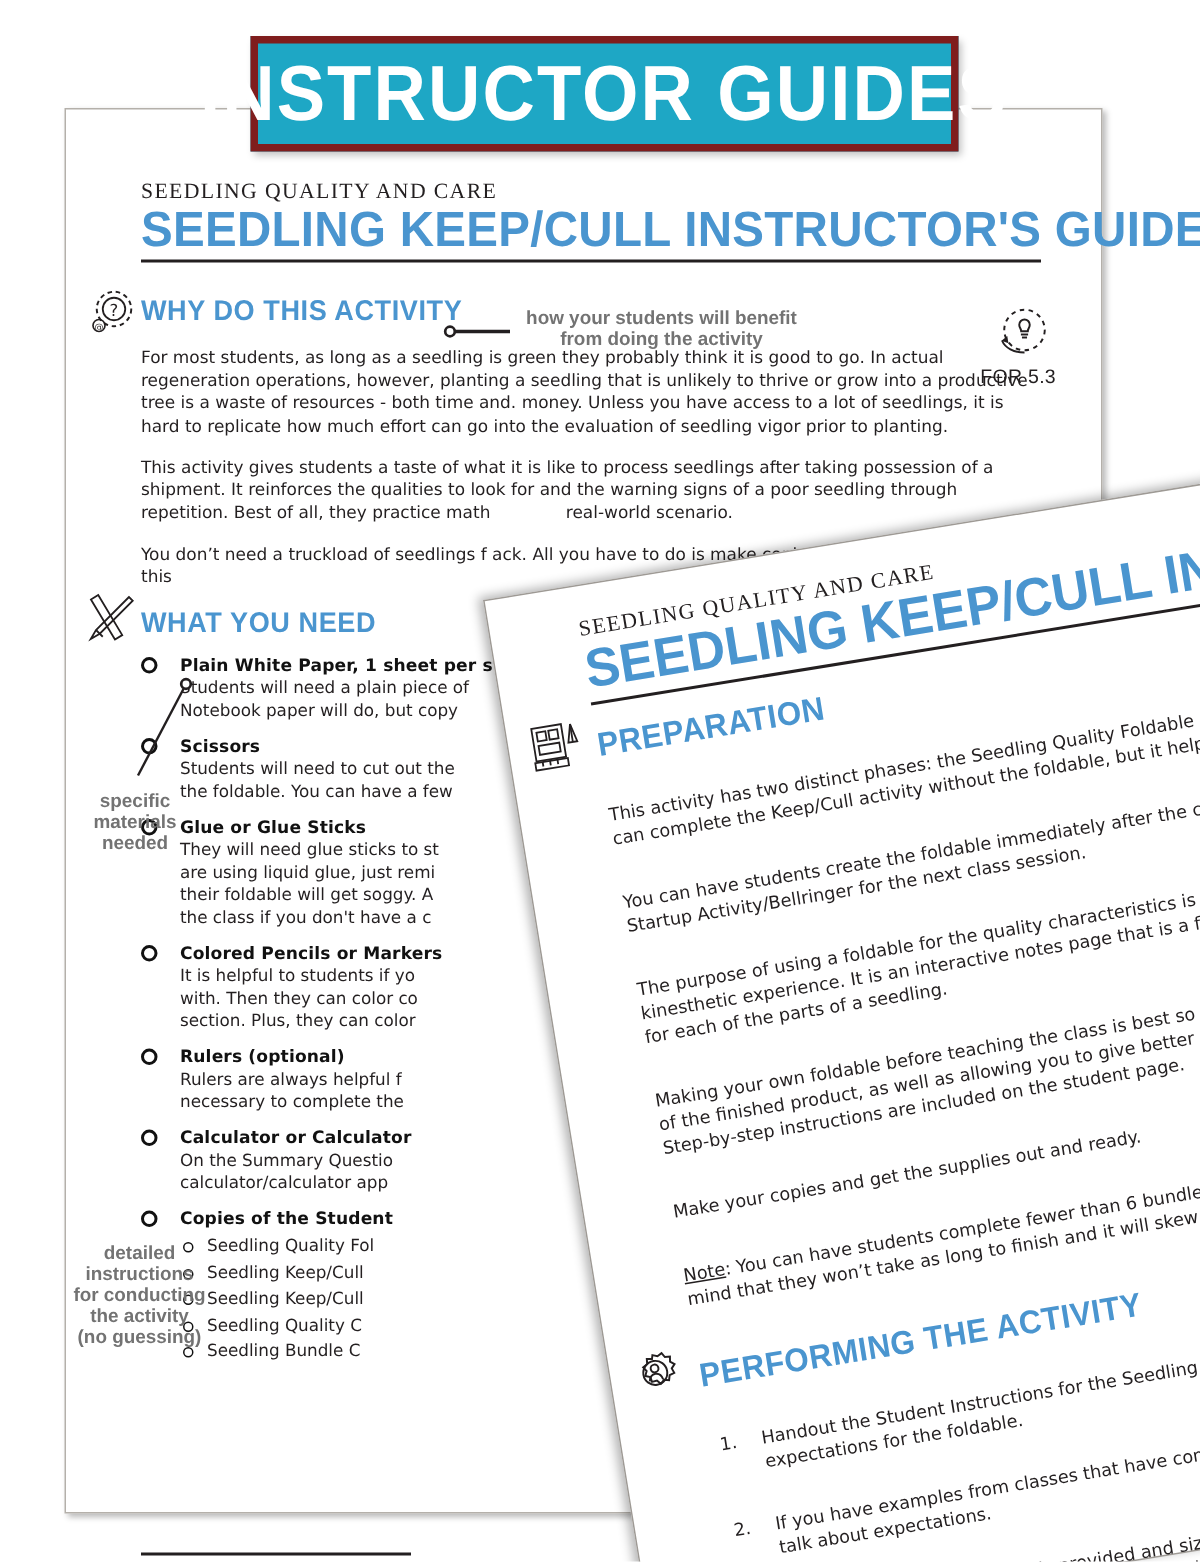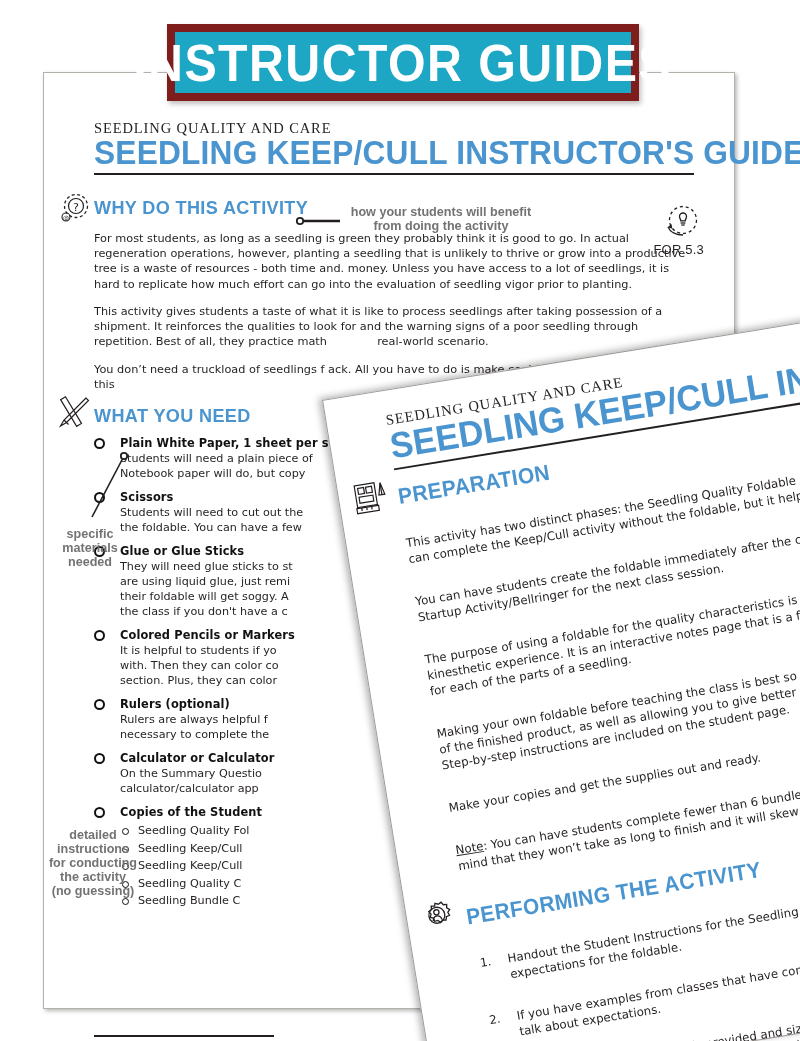--- a/index.html
+++ b/index.html
@@ -28,21 +28,21 @@
     transform:rotate(-9.2deg);
     transform-origin:0 0;
     border:1px solid #9e9a95;
     box-shadow:-3px -2px 7px rgba(0,0,0,.30);
   }
 
   
   #banner{
     position:absolute;left:167px;top:24px;width:472px;height:77px;
     background:#1ea7c5;
-    border:8px solid #7f1d1d;
+    border:5px solid #7f1d1d;
     box-sizing:border-box;
     display:flex;align-items:center;justify-content:center;
     z-index:40;
     box-shadow:2px 3px 5px rgba(0,0,0,.25);
   }
   #banner .txt{
     color:#fff;
     font-family:"Liberation Sans Narrow","Liberation Sans",sans-serif;
     font-weight:bold;
     font-size:52px;

